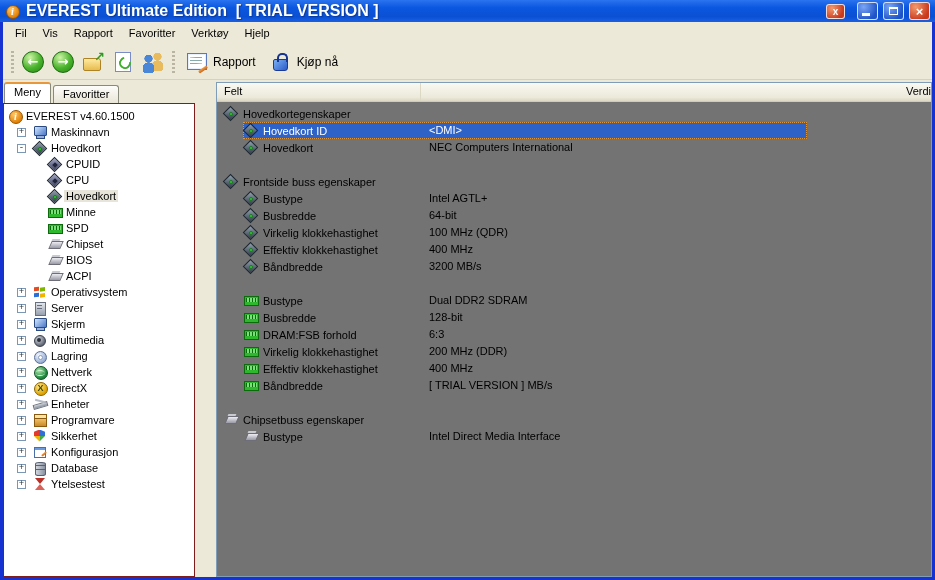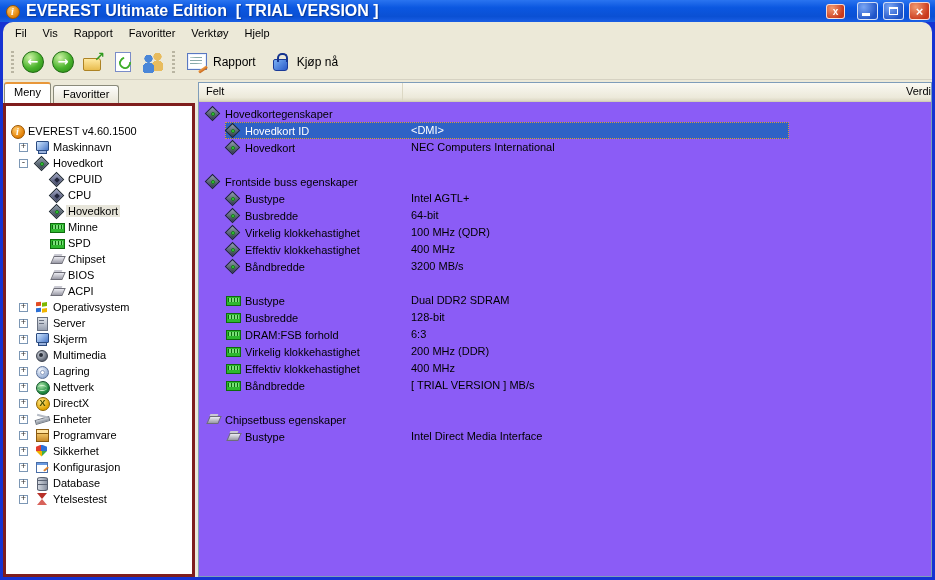--- a/index.html
+++ b/index.html
@@ -13,21 +13,21 @@
   .wb{box-sizing:border-box;width:21px;height:18px;border-radius:3px;border:1px solid rgba(255,255,255,.8);
     display:flex;align-items:center;justify-content:center;color:#fff;position:relative;flex:none;}
   .wb.blue{background:radial-gradient(circle at 30% 25%,#7aa6f4,#1f54c8 75%);}
   .wb.red{background:radial-gradient(circle at 30% 25%,#f29a70,#c9391c 75%);}
   .wb-trial{width:19px;height:15px;font:bold 10px "Liberation Sans",sans-serif;margin-right:7px;}
   .wb-min::after{content:"";position:absolute;left:4px;bottom:3px;width:8px;height:3px;background:#fff;}
   .wb-max::after{content:"";box-sizing:border-box;width:9px;height:8px;border:1px solid #fff;border-top:2px solid #fff;}
   .wb-close{font:bold 13px "Liberation Sans",sans-serif;}
 
   
-  .body-area{flex:1;margin:0 3px 3px 3px;background:#ECE9D8;display:flex;flex-direction:column;min-height:0;border-radius:10px;}
+  .body-area{flex:1;margin:0 3px 3px 3px;background:#ECE9D8;display:flex;flex-direction:column;min-height:0;}
   .menubar{height:22px;flex:none;display:flex;align-items:center;padding-left:4px;}
   .menu-item{padding:3px 8px;cursor:default;}
   .toolbar{height:35px;flex:none;display:flex;align-items:center;padding-left:4px;border-bottom:1px solid #d6d2c2;}
   .grip{width:3px;height:22px;margin:0 4px;background:repeating-linear-gradient(180deg,#b9b5a2 0 2px,transparent 2px 4px);}
   .tb-ico{width:30px;height:28px;display:flex;align-items:center;justify-content:center;border-radius:3px;}
   .tb-btn{height:28px;display:flex;align-items:center;gap:5px;padding:0 7px;border-radius:3px;font-size:12px;}
 
   
   .tico{position:relative;display:inline-block;width:22px;height:22px;flex:none;}
   .t-back,.t-forward{border-radius:50%;background:radial-gradient(circle at 35% 28%,#cff3a6,#49b32c 55%,#2c8f18 90%);
@@ -48,31 +48,31 @@
   .t-bag::before{content:"";position:absolute;left:3px;top:8px;width:15px;height:12px;background:linear-gradient(135deg,#7ab0f4,#2a5ac8);border-radius:2px 2px 3px 3px;border:1px solid #1a3a98;box-sizing:border-box;}
   .t-bag::after{content:"";position:absolute;left:7px;top:2px;width:7px;height:7px;border:2px solid #16348e;border-bottom:none;border-radius:5px 5px 0 0;}
 
   
   .content{flex:1;display:flex;min-height:0;padding-top:2px;background:#ECE9D8;}
   .left-panel{width:192px;flex:none;display:flex;flex-direction:column;min-height:0;}
   .tabstrip{height:21px;flex:none;display:flex;align-items:flex-end;padding-left:1px;}
   .tab{box-sizing:border-box;height:18px;padding:2px 9px 0 9px;border:1px solid #8a8a7a;border-bottom:none;border-radius:3px 3px 0 0;
     background:linear-gradient(#fdfdfb,#e9e5d6);margin-right:2px;position:relative;}
   .tab.active{height:21px;background:#fff;border-top:2px solid #e8973a;z-index:2;}
-  .tree{flex:1;background:#fff;border:3px solid #7f1d1d;overflow:hidden;padding-top:17px;min-height:0;}
+  .tree{flex:1;background:#fff;border:1px solid #7f1d1d;overflow:hidden;padding-top:4px;min-height:0;}
   .tree-row{height:16px;display:flex;align-items:center;white-space:nowrap;}
   .tree-row.lvl0{padding-left:4px;}
   .tree-row.lvl1{padding-left:13px;}
   .tree-row.lvl2{padding-left:44px;}
   .tree-row .label{padding:0 2px;}
   .tree-row.selected .label{background:#e7e5da;}
   .expand{box-sizing:border-box;width:9px;height:9px;flex:none;margin-right:7px;border:1px solid #7c97b5;background:#fff;
     font:9px/7px "Liberation Mono",monospace;text-align:center;color:#333;}
 
-  .right-panel{flex:1;margin-left:3px;background:#8b5cf6;border:1px solid #7F9DB9;display:flex;flex-direction:column;min-height:0;}
+  .right-panel{flex:1;margin-left:21px;background:#737373;border:1px solid #7F9DB9;display:flex;flex-direction:column;min-height:0;}
   .cols-header{height:18px;flex:none;display:flex;background:linear-gradient(#faf9f2,#ece9da 80%,#dcd8c4);border-bottom:1px solid #d0ccb8;}
   .col{line-height:17px;box-sizing:border-box;}
   .col-field{width:204px;padding-left:7px;border-right:1px solid #dcd8c4;}
   .col-value{flex:1;padding-left:8px;text-align:right;}
   .list{flex:1;padding-top:3px;overflow:hidden;}
   .list-group{margin-bottom:17px;}
   .list-row{height:17px;display:flex;align-items:center;position:relative;white-space:nowrap;}
   .list-row.section{padding-left:7px;}
   .list-row.detail{padding-left:27px;}
   .list-row .icon{margin-right:3px;position:relative;z-index:1;}

